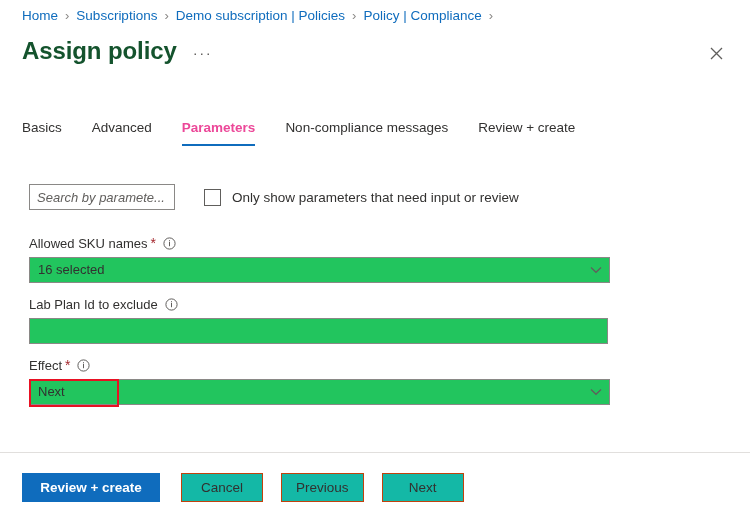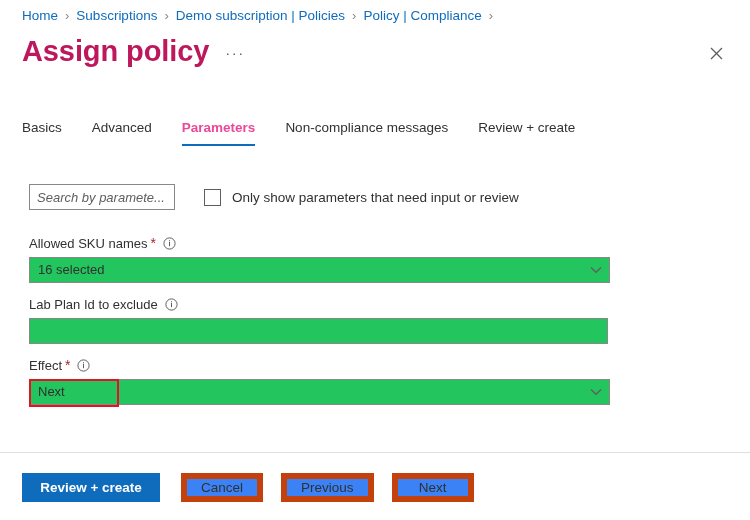--- a/index.html
+++ b/index.html
@@ -39,23 +39,23 @@
 
   
   .title-row {
     position: absolute;
     left: 22px;
     top: 33px;
     display: flex;
     align-items: center;
   }
   .page-title {
-    font-size: 29px;
+    font-size: 24px;
     font-weight: 600;
-    color: #be185d;
+    color: #14532d;
     letter-spacing: -0.1px;
     line-height: 32px;
   }
   .ellipsis-btn {
     margin-left: 16px;
     color: #605e5c;
     font-size: 15px;
     letter-spacing: 1.5px;
     cursor: pointer;
     line-height: 32px;
@@ -250,23 +250,23 @@
   }
   .btn-primary {
     background: #0f6cbd;
     color: #ffffff;
     border: 1px solid #0f6cbd;
     font-weight: 700;
     min-width: 138px;
     margin-right: 21px;
   }
   .btn-secondary {
-    background: #3b82f6;
-    color: #323130;
-    border: 6px solid #c2410c;
+    background: #14b8a6;
+    color: #323130;
+    border: 1px solid #c2410c;
     min-width: 82px;
     margin-right: 18px;
   }
   .btn-secondary:last-child { margin-right: 0; }
 </style>
 </head>
 <body>
 
 <div class="breadcrumb">
   <span class="crumb-link">Home</span>

